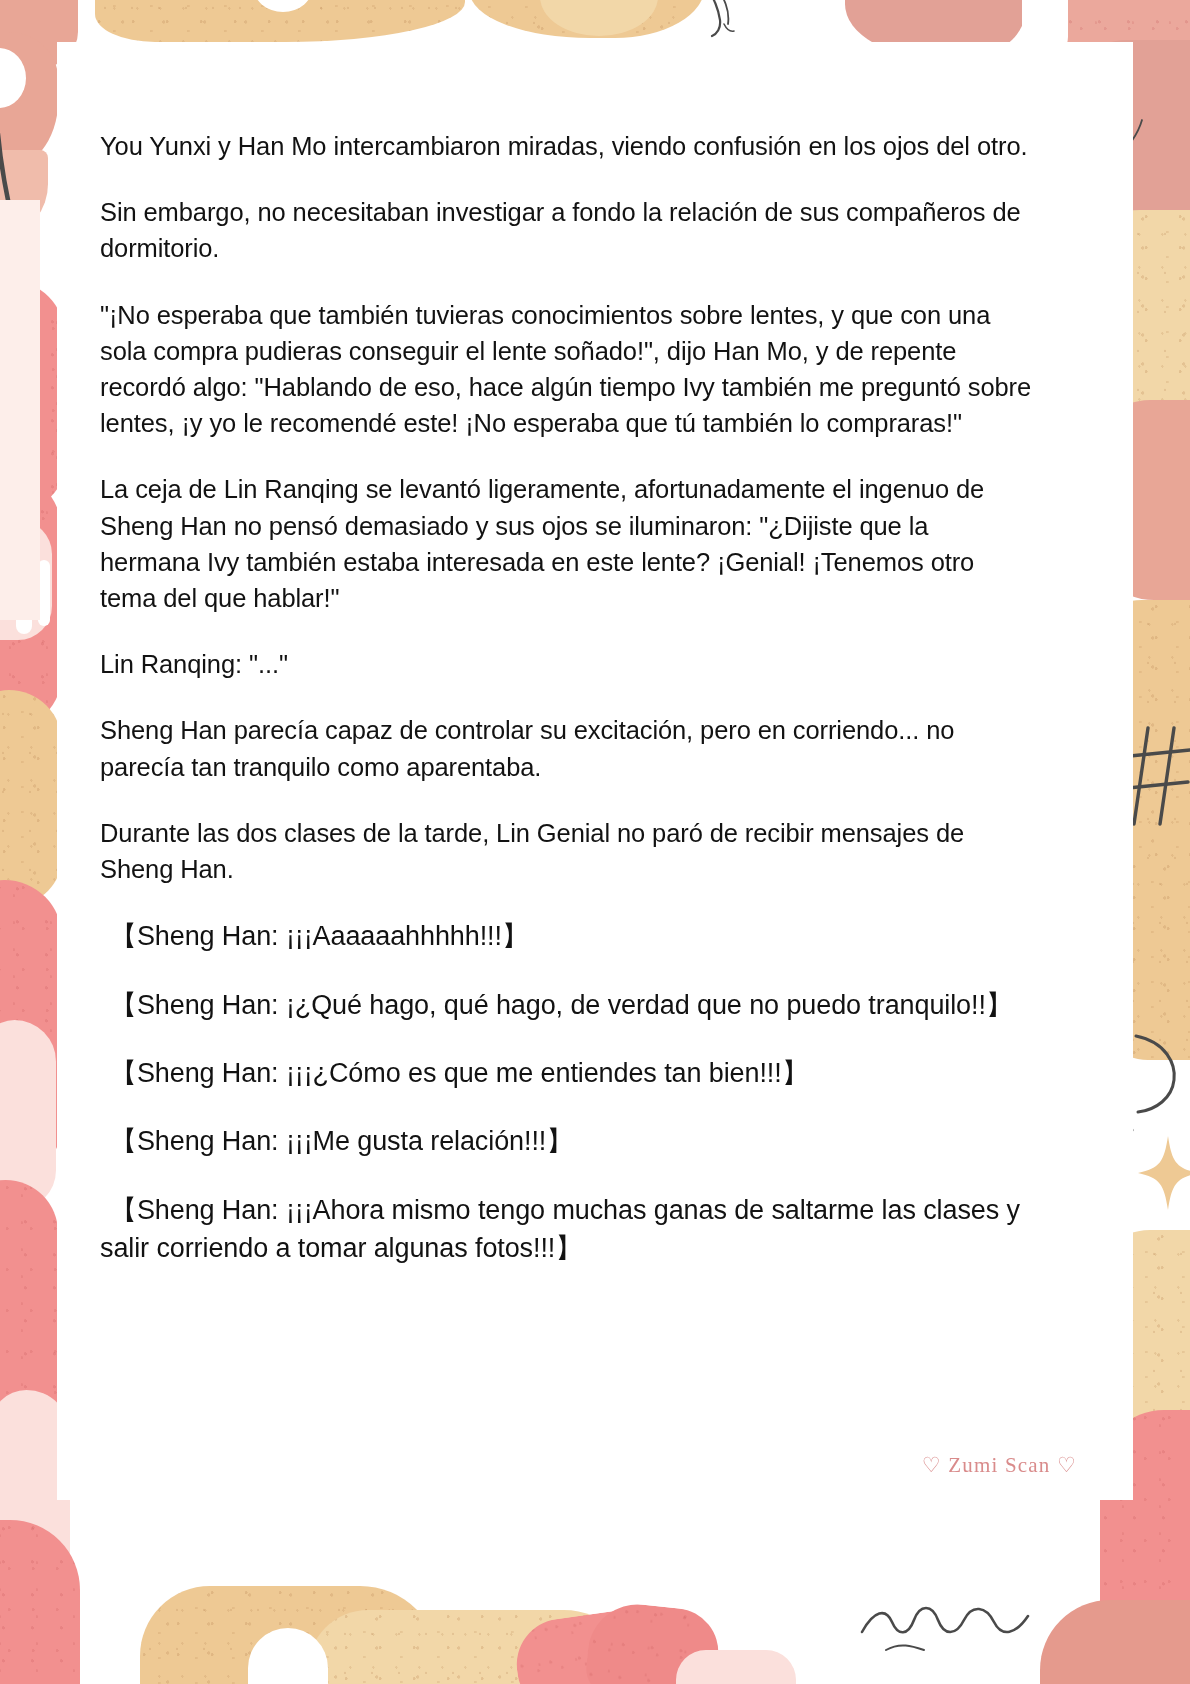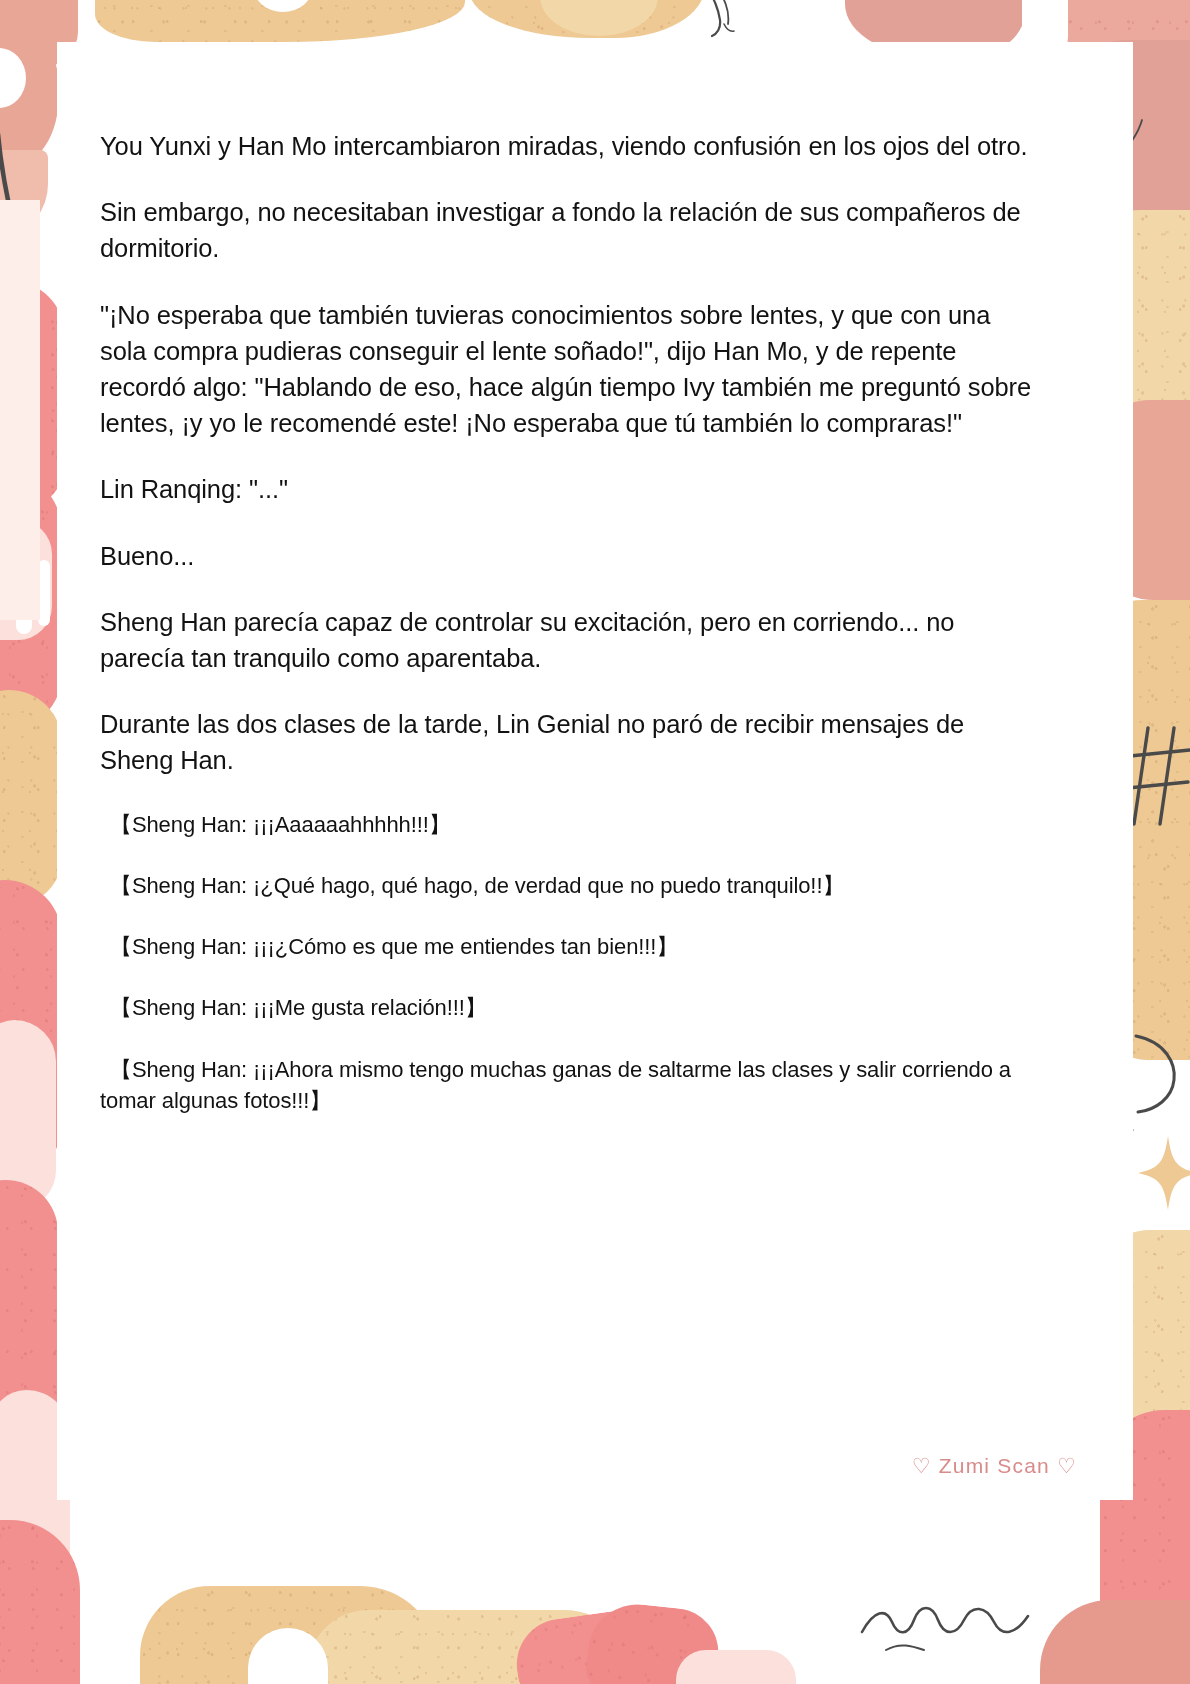--- a/index.html
+++ b/index.html
@@ -71,32 +71,32 @@
     margin: 0 0 30px 0;
     font-size: 25.5px;
     line-height: 1.42;
     color: #121212;
     letter-spacing: -0.1px;
   }
   .para:last-of-type { margin-bottom: 0; }
 
   .msg {
     margin: 0 0 30px 0;
-    font-size: 22px;
+    font-size: 27px;
     line-height: 1.42;
     color: #121212;
     letter-spacing: -0.1px;
     text-indent: 10px;
   }
 
   .watermark {
     position: absolute;
     right: 56px;
     bottom: 22px;
-    font-family: Liberation Sans, sans-serif;
+    font-family: Liberation Serif, serif;
     font-size: 21px;
     letter-spacing: 1.2px;
     color: #d98b8b;
     font-weight: 300;
     white-space: nowrap;
   }
 </style>
 </head>
 <body>
 
@@ -234,22 +234,22 @@
 
     <div class="deco" style="left:0px; top:200px; width:40px; height:420px; background:#fdeeea;"></div>
   </div>
 
   <div class="sheet">
     <div class="sheet-body">
 
       <p class="para">You Yunxi y Han Mo intercambiaron miradas, viendo confusión en los ojos del otro.</p>
       <p class="para">Sin embargo, no necesitaban investigar a fondo la relación de sus compañeros de dormitorio.</p>
       <p class="para">"¡No esperaba que también tuvieras conocimientos sobre lentes, y que con una sola compra pudieras conseguir el lente soñado!", dijo Han Mo, y de repente recordó algo: "Hablando de eso, hace algún tiempo Ivy también me preguntó sobre lentes, ¡y yo le recomendé este! ¡No esperaba que tú también lo compraras!"</p>
+      <p class="para">La ceja de Lin Ranqing se levantó ligeramente, afortunadamente el ingenuo de Sheng Han no pensó demasiado y sus ojos se iluminaron: "¿Dijiste que la hermana Ivy también estaba interesada en este lente? ¡Genial! ¡Tenemos otro tema del que hablar!"</p>
       <p class="para">Lin Ranqing: "..."</p>
-      <p class="para">Bueno...</p>
       <p class="para">Sheng Han parecía capaz de controlar su excitación, pero en corriendo... no parecía tan tranquilo como aparentaba.</p>
       <p class="para">Durante las dos clases de la tarde, Lin Genial no paró de recibir mensajes de Sheng Han.</p>
 
       <p class="msg">【Sheng Han: ¡¡¡Aaaaaahhhhh!!!】</p>
       <p class="msg">【Sheng Han: ¡¿Qué hago, qué hago, de verdad que no puedo tranquilo!!】</p>
       <p class="msg">【Sheng Han: ¡¡¡¿Cómo es que me entiendes tan bien!!!】</p>
       <p class="msg">【Sheng Han: ¡¡¡Me gusta relación!!!】</p>
       <p class="msg">【Sheng Han: ¡¡¡Ahora mismo tengo muchas ganas de saltarme las clases y salir corriendo a tomar algunas fotos!!!】</p>
 
     </div>

